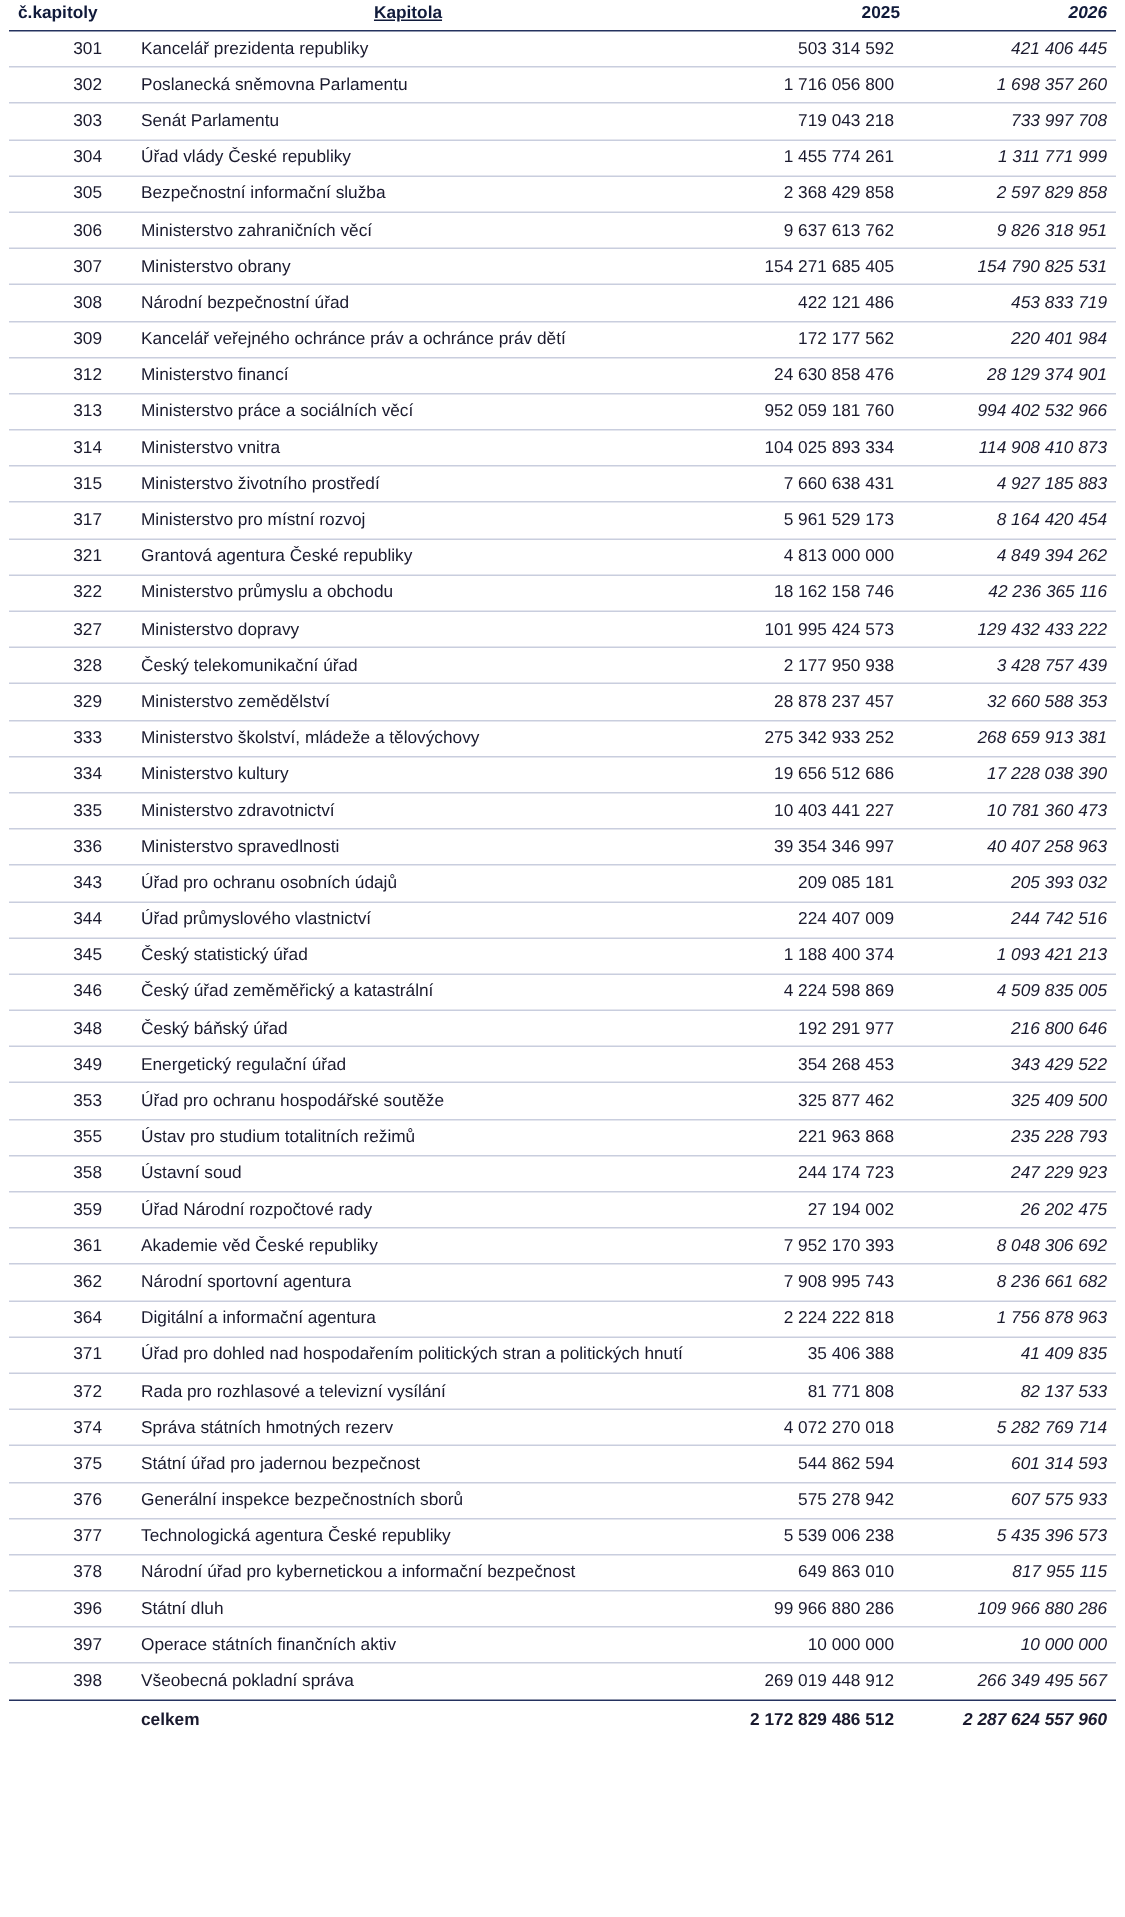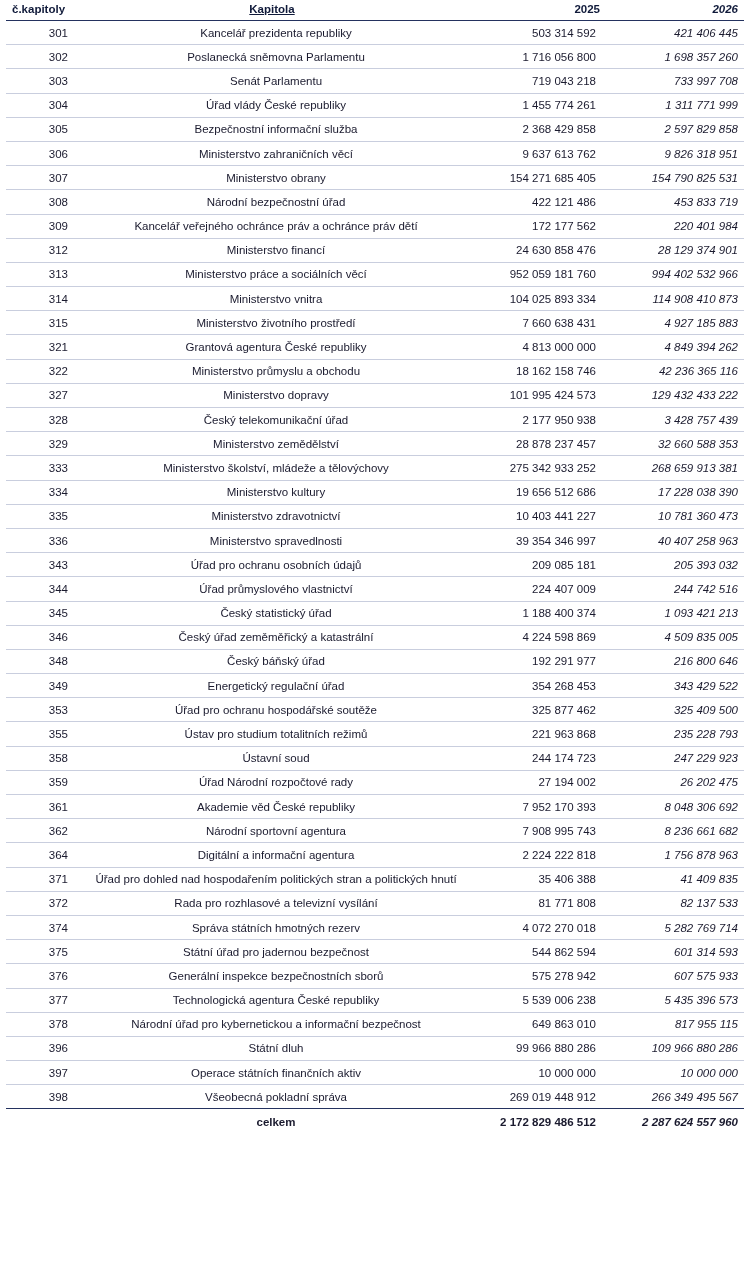--- a/index.html
+++ b/index.html
@@ -32,21 +32,21 @@
   }
   th.col-num, td.col-num {
     text-align: left;
     width: 62px;
     padding-left: 6px;
   }
   th.col-name {
     text-decoration: underline;
   }
   td.col-name {
-    text-align: center;
+    text-align: left;
     padding-left: 14px;
     margin-top: 20px;
   }
   th.col-y, td.col-y {
     text-align: right;
     width: 126px;
     padding-right: 10px;
     white-space: nowrap;
   }
   th.col-y.second, td.col-y.second {
@@ -169,20 +169,26 @@
           <td class="col-y">104 025 893 334</td>
           <td class="col-y second">114 908 410 873</td>
         </tr>
         <tr>
           <td class="col-num">315</td>
           <td class="col-name">Ministerstvo životního prostředí</td>
           <td class="col-y">7 660 638 431</td>
           <td class="col-y second">4 927 185 883</td>
         </tr>
         <tr>
+          <td class="col-num">317</td>
+          <td class="col-name">Ministerstvo pro místní rozvoj</td>
+          <td class="col-y">5 961 529 173</td>
+          <td class="col-y second">8 164 420 454</td>
+        </tr>
+        <tr>
           <td class="col-num">321</td>
           <td class="col-name">Grantová agentura České republiky</td>
           <td class="col-y">4 813 000 000</td>
           <td class="col-y second">4 849 394 262</td>
         </tr>
         <tr>
           <td class="col-num">322</td>
           <td class="col-name">Ministerstvo průmyslu a obchodu</td>
           <td class="col-y">18 162 158 746</td>
           <td class="col-y second">42 236 365 116</td>

